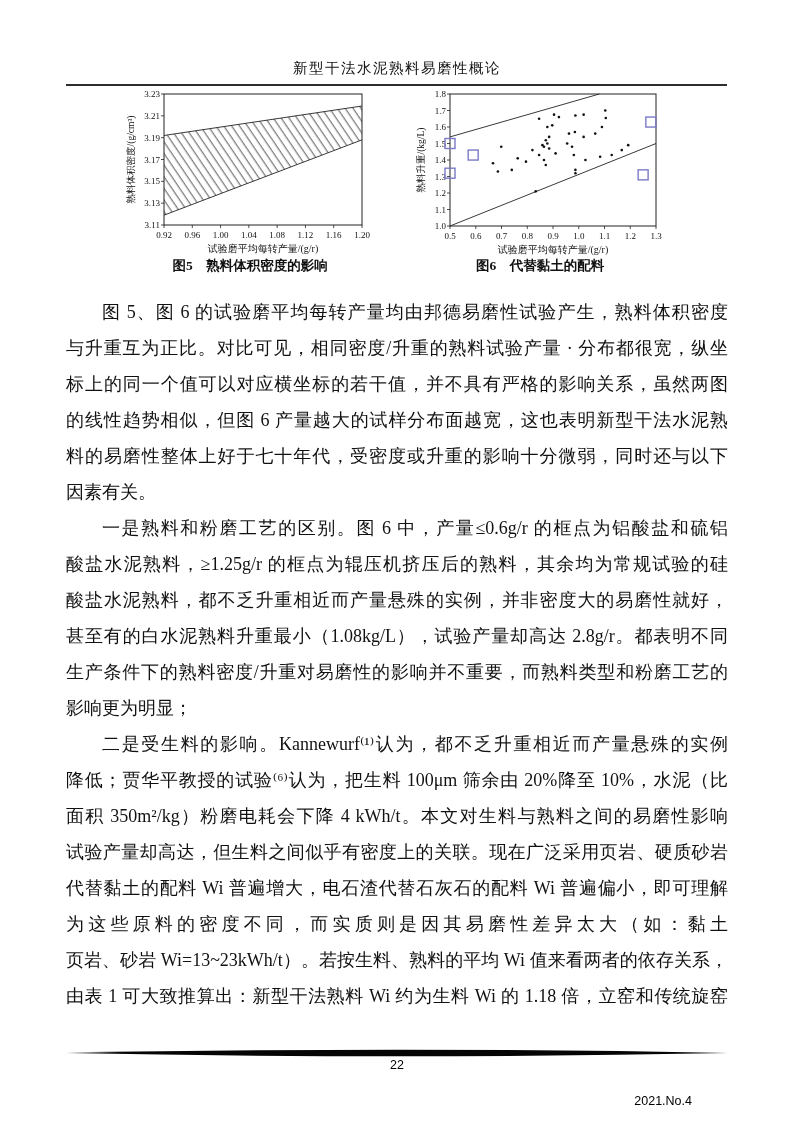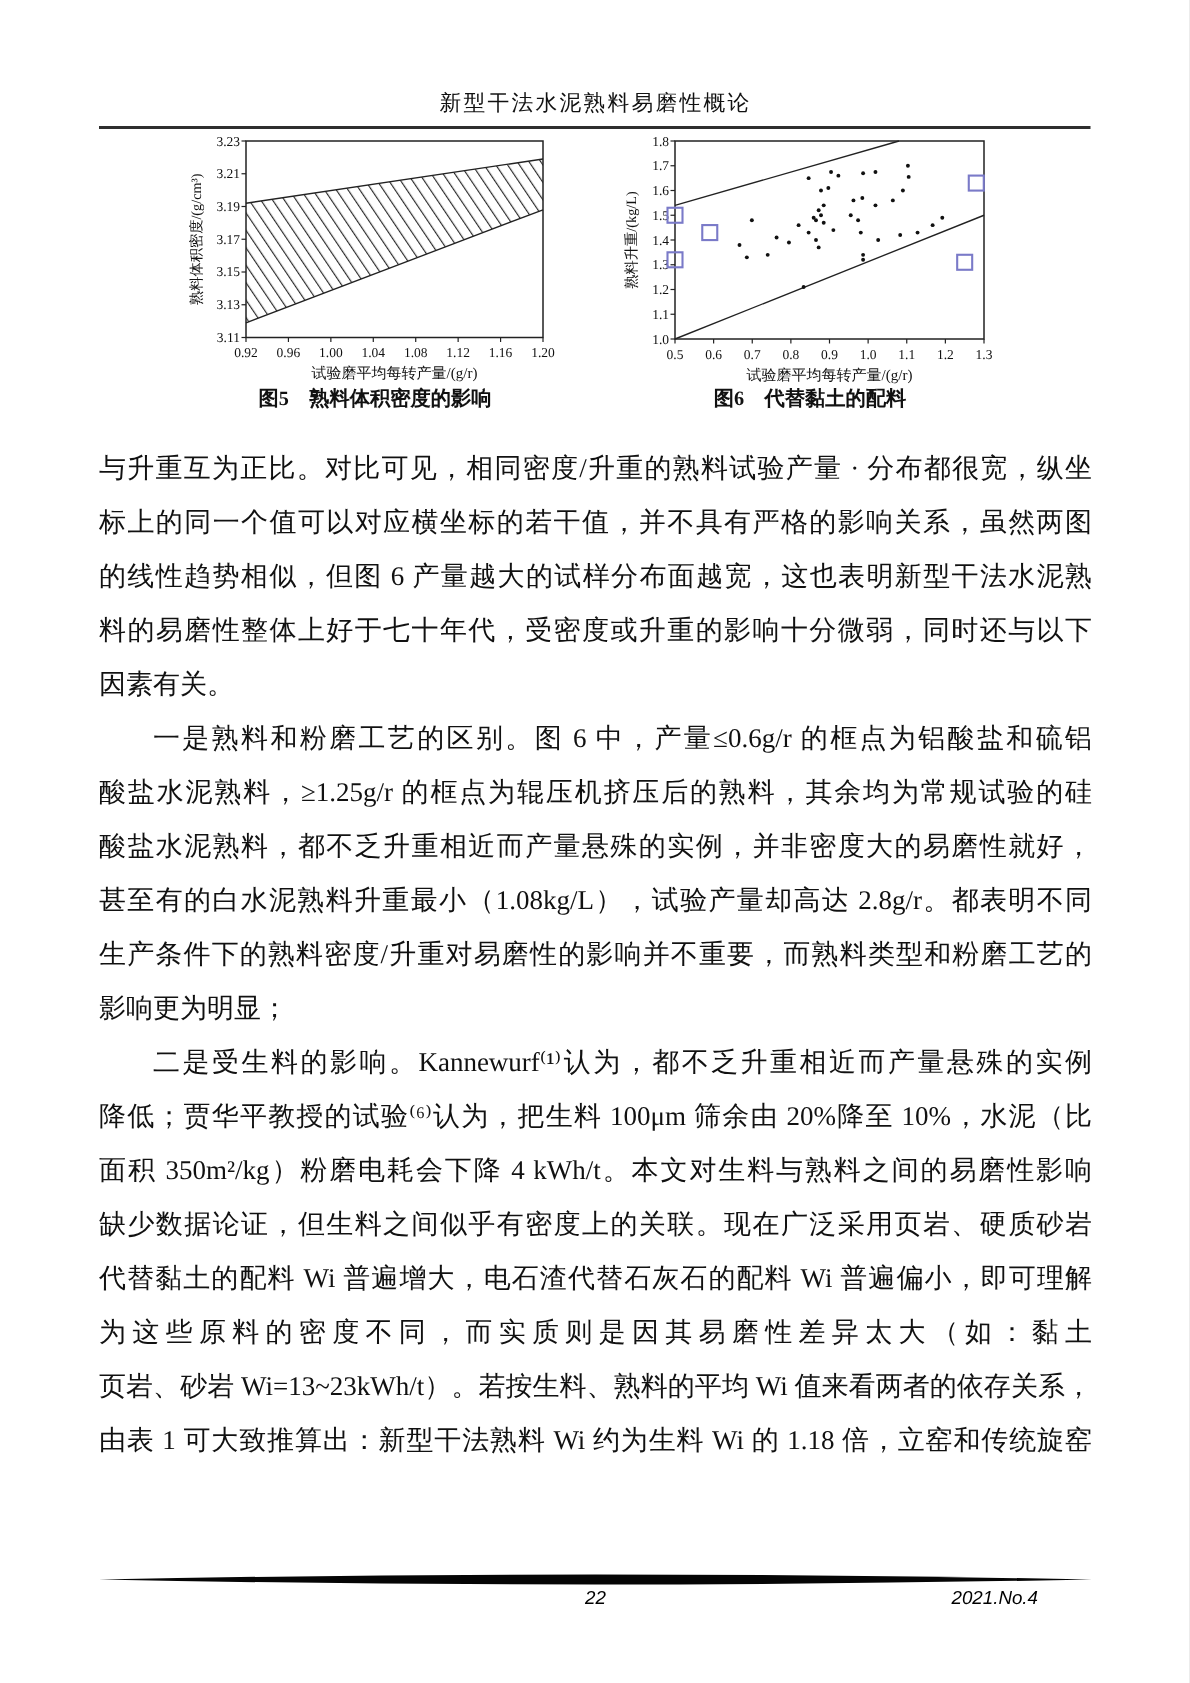--- a/index.html
+++ b/index.html
@@ -12,23 +12,23 @@
   #fig5{left:124px;} #fig6{left:414px;}
   .caption{position:absolute;top:257px;width:252px;text-align:center;
            font-size:13.5px;font-weight:bold;}
   #cap5{left:124px;} #cap6{left:414px;}
   .body{position:absolute;top:294px;left:66px;width:662px;font-size:18px;}
   .line{height:36px;line-height:36px;overflow:hidden;text-align:justify;text-align-last:justify;}
   .line.indent{text-indent:2em;}
   .line.end{text-align-last:left;}
   .footer-bar{position:absolute;top:1049px;left:66px;}
   .footer-row{position:absolute;top:1058px;left:66px;width:662px;height:20px;
-              font-size:12.5px;font-family:"Liberation Sans","DejaVu Sans",sans-serif;color:#000;font-style:italic;}
+              font-size:12.5px;font-family:"Liberation Sans","DejaVu Sans",sans-serif;color:#000;}
   .page-num{position:absolute;left:0;right:0;text-align:center;}
-  .issue{position:absolute;right:36px;}
+  .issue{position:absolute;right:36px;margin-top:36px;}
 </style>
 </head>
 <body>
 
 <div class="page">
   <div class="title">新型干法水泥熟料易磨性概论</div>
   <div class="header-rule"></div>
 
   <svg id="fig5" class="fig" width="252" height="172" viewBox="0 0 252 172">
       <g>
@@ -173,35 +173,36 @@
         <rect x="54.175" y="62.05000000000001" width="10" height="10" fill="none" stroke="#7a7ac8" stroke-width="1.4"></rect>
         <rect x="231.85" y="29.050000000000026" width="10" height="10" fill="none" stroke="#7a7ac8" stroke-width="1.4"></rect>
         <rect x="224.125" y="81.85" width="10" height="10" fill="none" stroke="#7a7ac8" stroke-width="1.4"></rect>
       </g>
     </svg>
 
   <div id="cap5" class="caption">图5　熟料体积密度的影响</div>
   <div id="cap6" class="caption">图6　代替黏土的配料</div>
 
   <div id="body-text" class="body">
+      <div class="line indent">图 5、图 6 的试验磨平均每转产量均由邦德易磨性试验产生，熟料体积密度</div>
       <div class="line">与升重互为正比。对比可见，相同密度/升重的熟料试验产量 · 分布都很宽，纵坐</div>
       <div class="line">标上的同一个值可以对应横坐标的若干值，并不具有严格的影响关系，虽然两图</div>
       <div class="line">的线性趋势相似，但图 6 产量越大的试样分布面越宽，这也表明新型干法水泥熟</div>
       <div class="line">料的易磨性整体上好于七十年代，受密度或升重的影响十分微弱，同时还与以下</div>
       <div class="line end">因素有关。</div>
       <div class="line indent">一是熟料和粉磨工艺的区别。图 6 中，产量≤0.6g/r 的框点为铝酸盐和硫铝</div>
       <div class="line">酸盐水泥熟料，≥1.25g/r 的框点为辊压机挤压后的熟料，其余均为常规试验的硅</div>
       <div class="line">酸盐水泥熟料，都不乏升重相近而产量悬殊的实例，并非密度大的易磨性就好，</div>
       <div class="line">甚至有的白水泥熟料升重最小（1.08kg/L），试验产量却高达 2.8g/r。都表明不同</div>
       <div class="line">生产条件下的熟料密度/升重对易磨性的影响并不重要，而熟料类型和粉磨工艺的</div>
       <div class="line end">影响更为明显；</div>
       <div class="line indent">二是受生料的影响。Kannewurf⁽¹⁾认为，都不乏升重相近而产量悬殊的实例</div>
       <div class="line">降低；贾华平教授的试验⁽⁶⁾认为，把生料 100μm 筛余由 20%降至 10%，水泥（比</div>
       <div class="line">面积 350m²/kg）粉磨电耗会下降 4 kWh/t。本文对生料与熟料之间的易磨性影响</div>
-      <div class="line">缺少数据论证，但生料之间似乎有密度上的关联。现在广泛采用页岩、硬质砂岩</div>
+      <div class="line">试验产量却高达，但生料之间似乎有密度上的关联。现在广泛采用页岩、硬质砂岩</div>
       <div class="line">代替黏土的配料 Wi 普遍增大，电石渣代替石灰石的配料 Wi 普遍偏小，即可理解</div>
       <div class="line">为这些原料的密度不同，而实质则是因其易磨性差异太大（如：黏土 Wi=3~7kWh/t，</div>
       <div class="line">页岩、砂岩 Wi=13~23kWh/t）。若按生料、熟料的平均 Wi 值来看两者的依存关系，</div>
       <div class="line">由表 1 可大致推算出：新型干法熟料 Wi 约为生料 Wi 的 1.18 倍，立窑和传统旋窑</div>
     </div>
 
   <svg class="footer-bar" width="662" height="8" viewBox="0 0 662 8">
     <path d="M0,4 Q331,-2.6 662,4 Q331,10.6 0,4 Z" fill="#050505"></path>
   </svg>
   <div class="footer-row">

